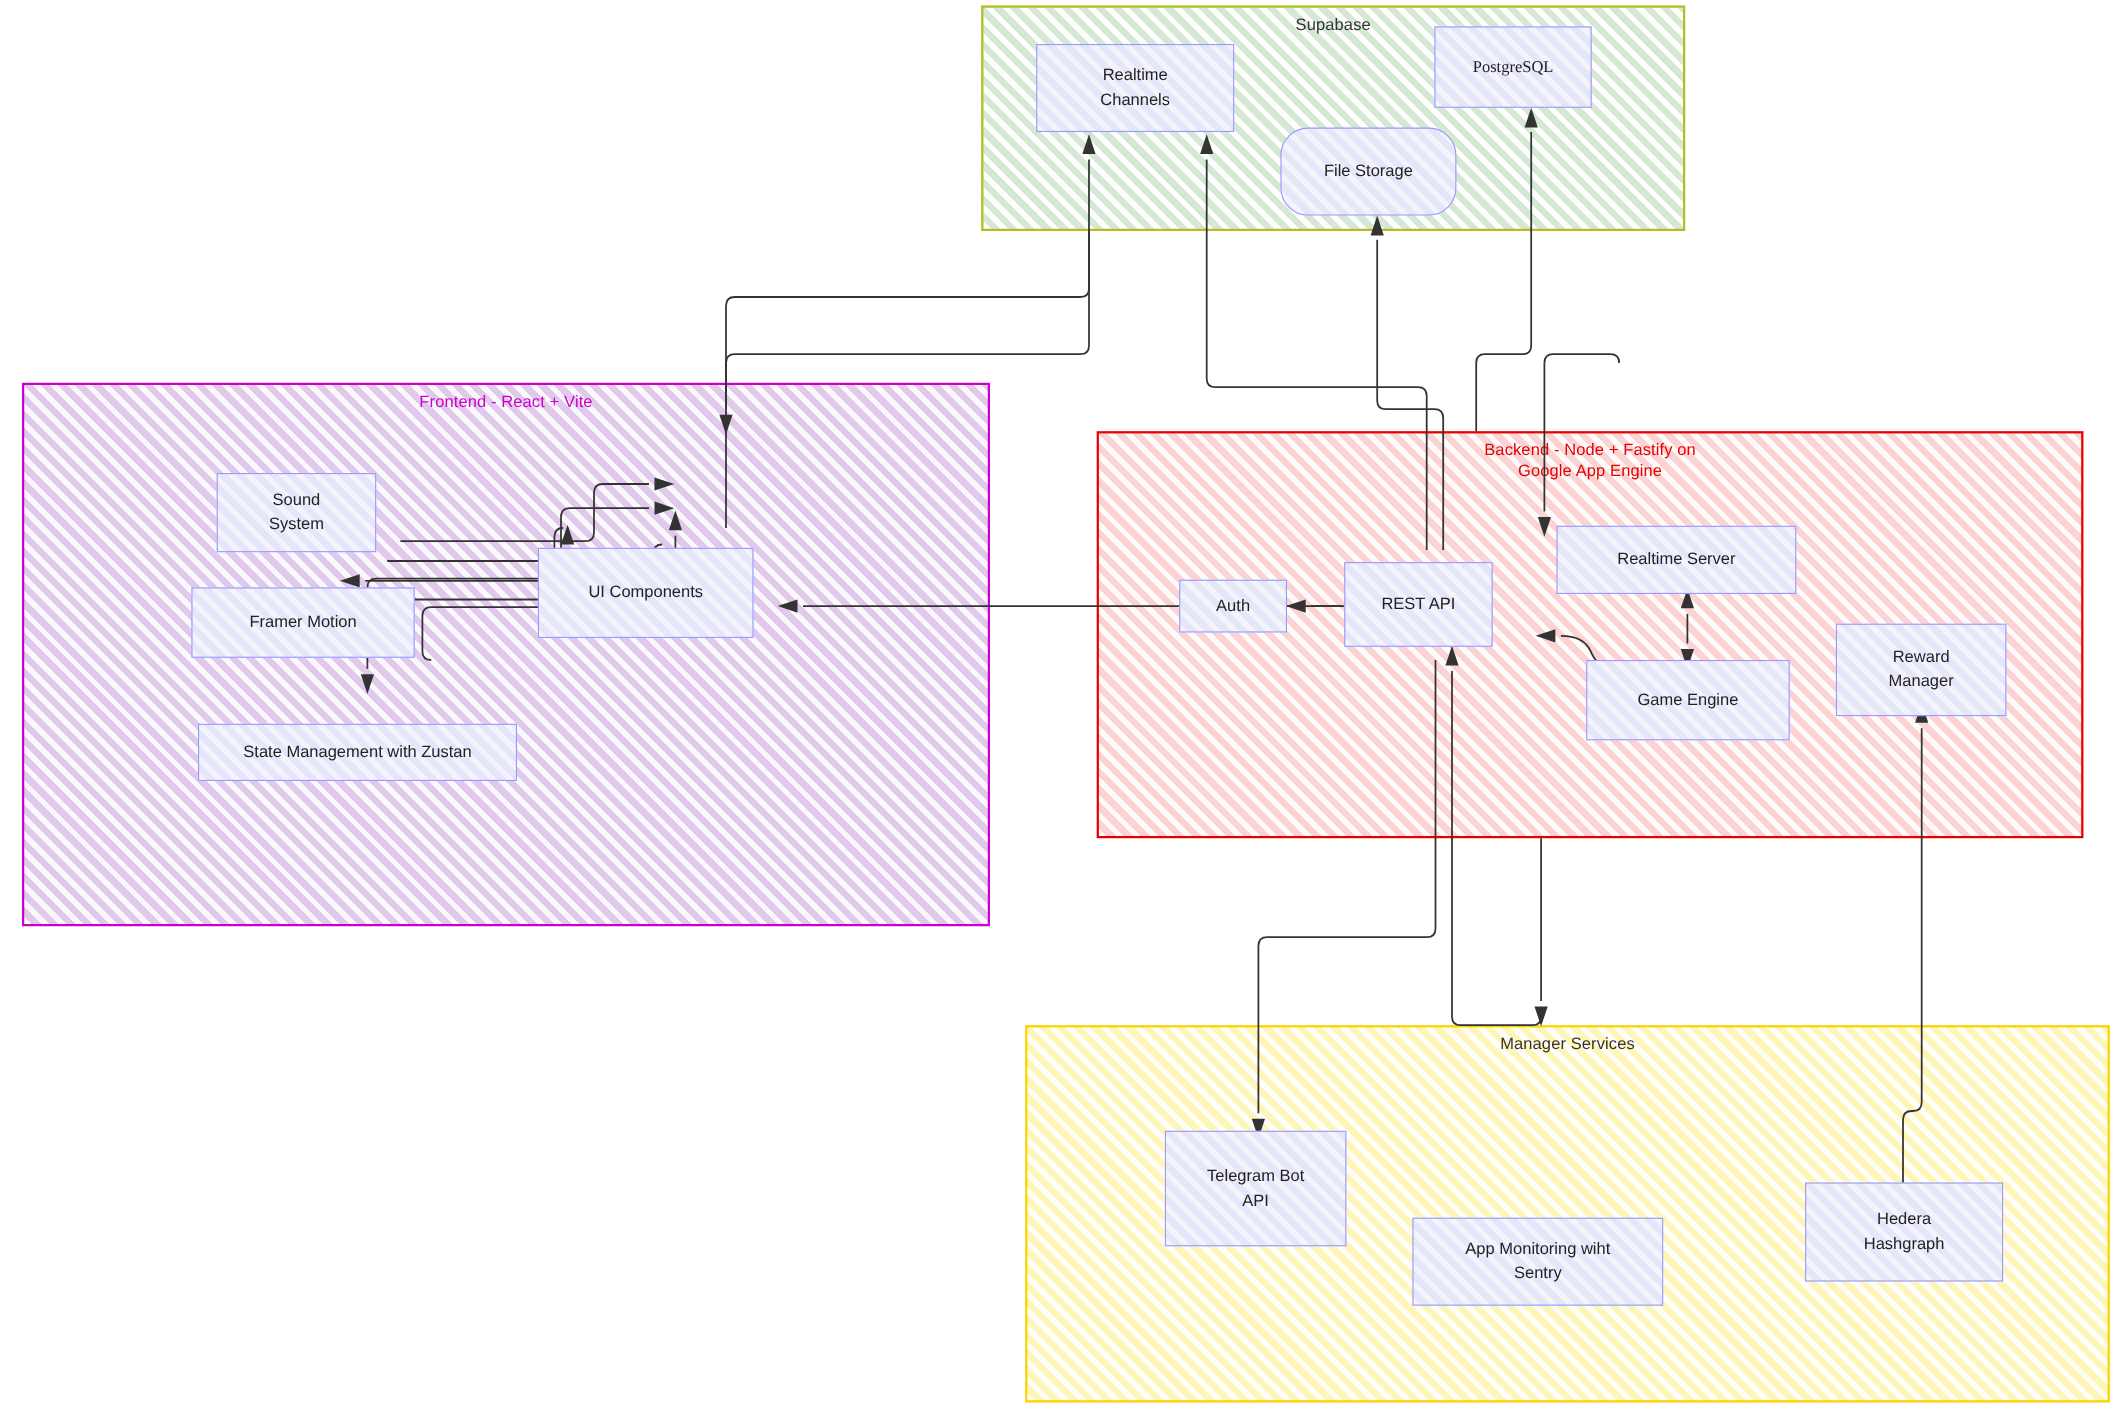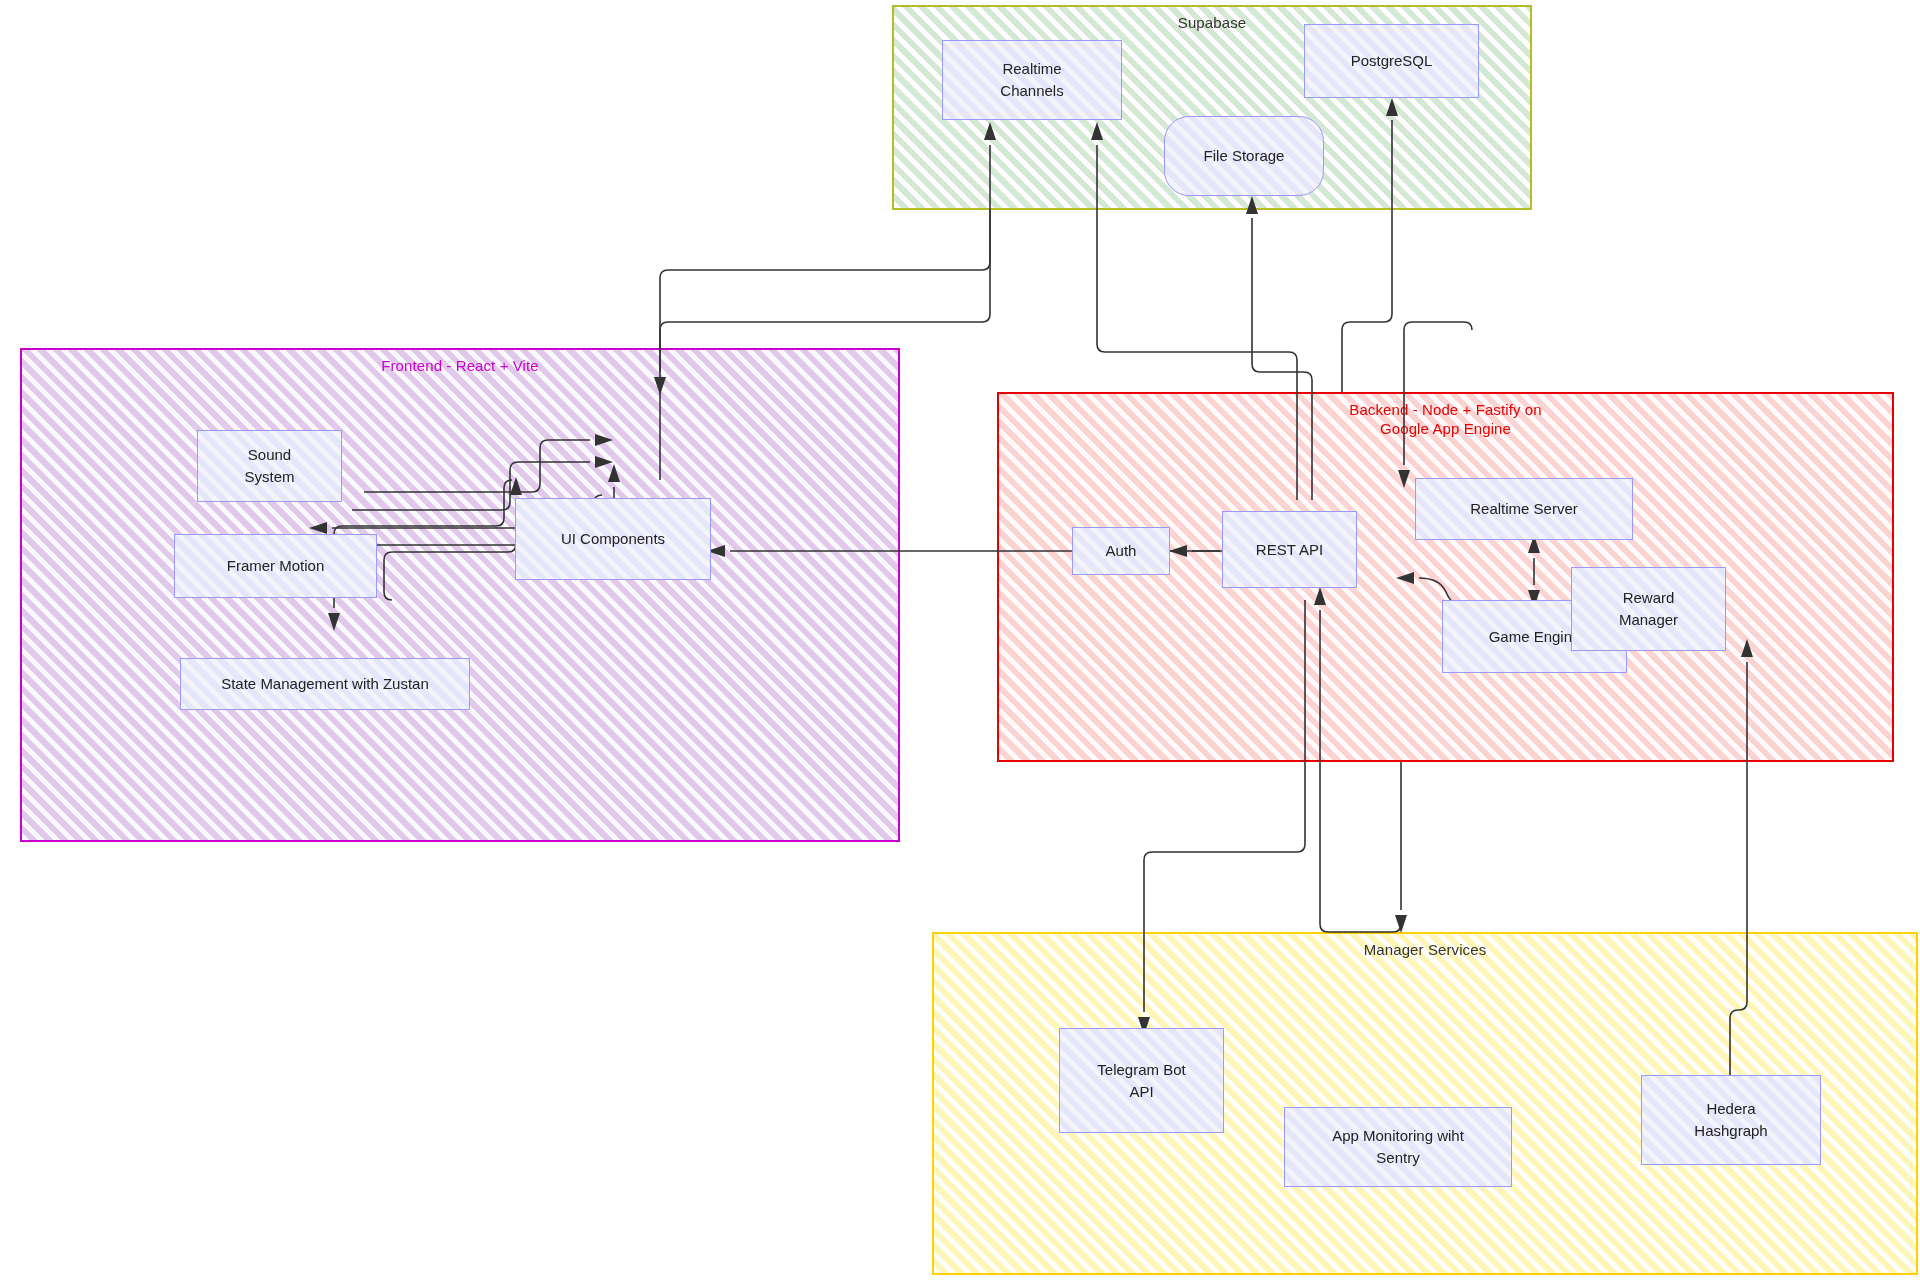--- a/index.html
+++ b/index.html
@@ -145,43 +145,43 @@
     <path d="M 1389,762 L 1389,910"></path>
     <polygon class="ahead" points="1389,933 1383,915 1395,915"></polygon>
 
     <path d="M 1718,1090 L 1718,1018 Q 1718,1010 1726,1010 L 1727,1010 Q 1735,1010 1735,1002 L 1735,662"></path>
     <polygon class="ahead" points="1735,639 1729,657 1741,657"></polygon>
   </svg>
 
   <div class="node" style="left:930px;top:40px;width:180px;height:80px;">Realtime
 Channels</div>
 
-  <div class="node" style="left:1292px;top:24px;width:175px;height:74px;">PostgreSQL</div>
+  <div class="node" style="left:1292px;top:24px;width:143px;height:74px;font-family:Liberation Serif, serif;">PostgreSQL</div>
 
   <div class="node" style="left:1152px;top:116px;width:160px;height:80px;border-radius:25px;">File Storage</div>
 
   <div class="node" style="left:185px;top:430px;width:145px;height:72px;">Sound
 System</div>
 
   <div class="node" style="left:162px;top:534px;width:203px;height:64px;text-align:center;">Framer Motion</div>
 
   <div class="node" style="left:168px;top:658px;width:290px;height:52px;">State Management with Zustan</div>
 
-  <div class="node" style="left:503px;top:498px;width:196px;height:82px;">UI Components</div>
+  <div class="node" style="left:477px;top:498px;width:196px;height:82px;">UI Components</div>
 
 
   <div class="node" style="left:1060px;top:527px;width:98px;height:48px;">Auth</div>
 
   <div class="node" style="left:1403px;top:478px;width:218px;height:62px;">Realtime Server</div>
 
   <div class="node" style="left:1210px;top:511px;width:135px;height:77px;">REST API</div>
 
   <div class="node" style="left:1430px;top:600px;width:185px;height:73px;">Game Engine</div>
 
-  <div class="node" style="left:1559px;top:567px;width:155px;height:84px;">Reward
+  <div class="node" style="left:1657px;top:567px;width:155px;height:84px;">Reward
 Manager</div>
 
   <div class="node" style="left:1047px;top:1028px;width:165px;height:105px;">Telegram Bot
 API</div>
 
 
   <div class="node" style="left:1272px;top:1107px;width:228px;height:80px;">App Monitoring wiht
 Sentry</div>
 
   <div class="node" style="left:1629px;top:1075px;width:180px;height:90px;">Hedera

